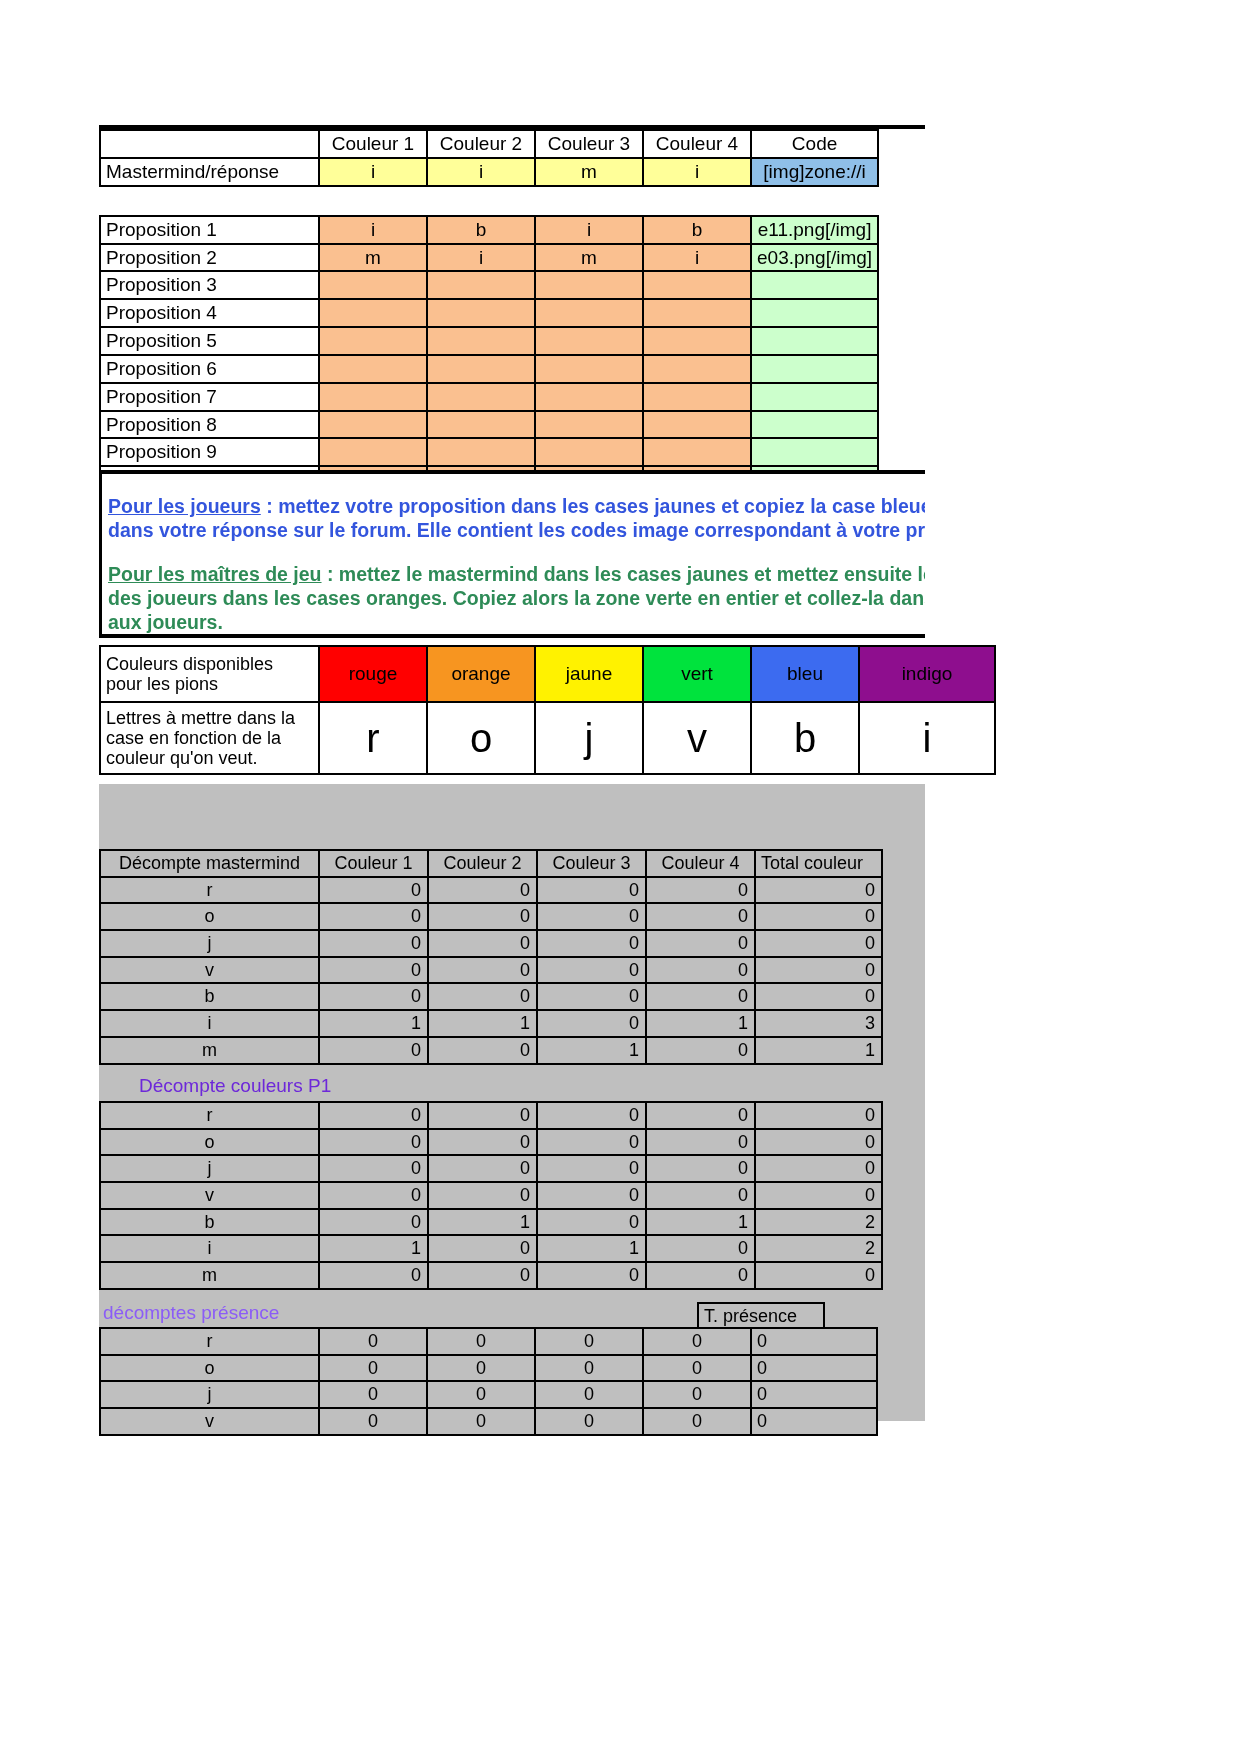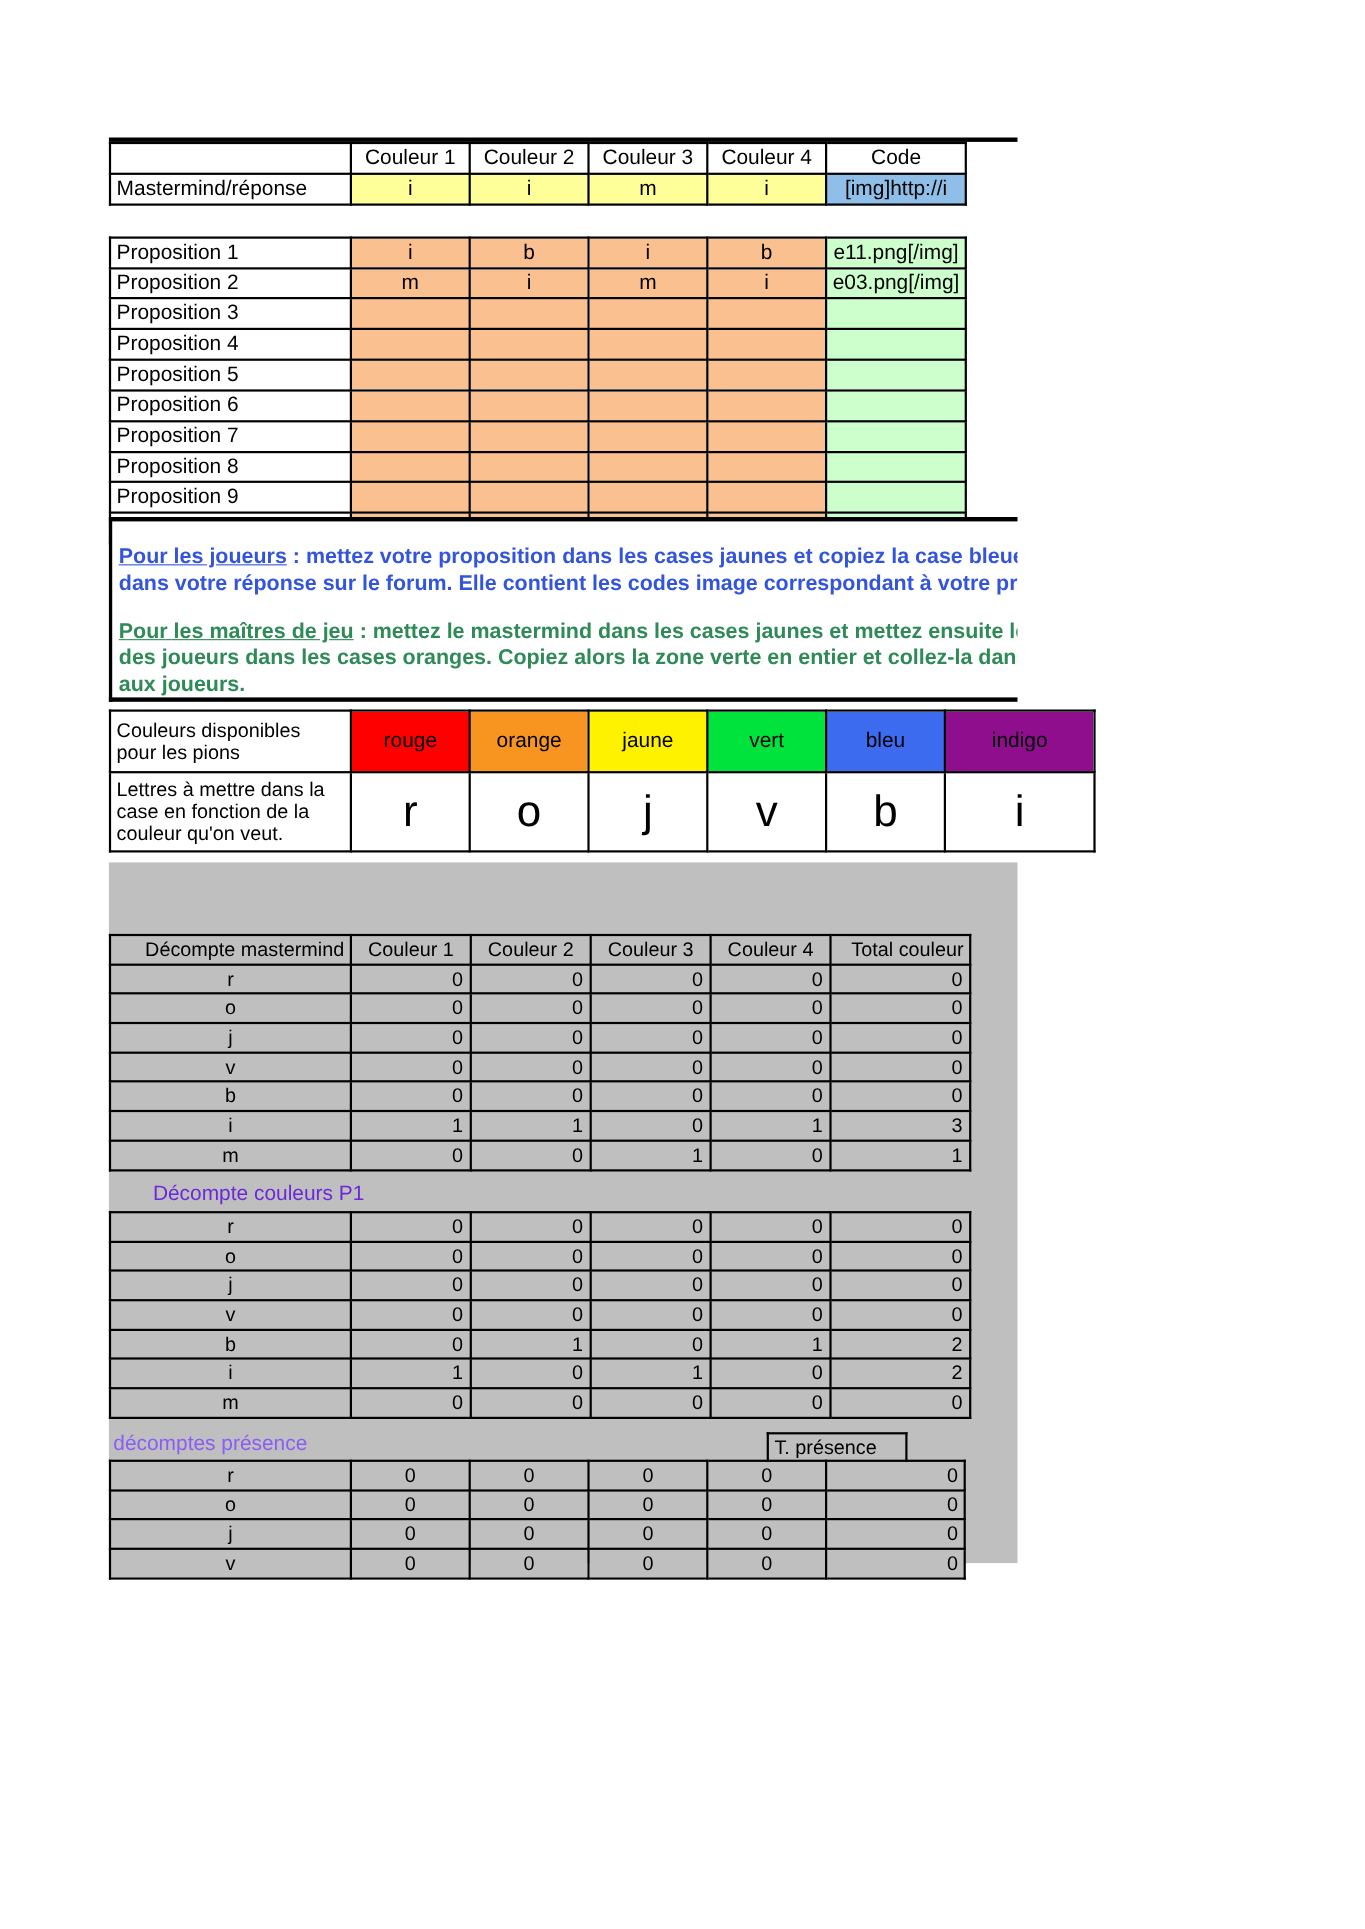--- a/index.html
+++ b/index.html
@@ -68,25 +68,25 @@
   
   #grey-area{
     position:absolute;left:99px;top:784px;width:826px;height:637px;
     background:#bfbfbf;
   }
 
   
   .counts{position:absolute;left:99px;}
   .counts td{background:#bfbfbf;border:2px solid #000;font-size:18px;height:20px;}
   .counts .k-label{width:207px;text-align:center;}
-  .counts .k-head{text-align:right;}
+  .counts .k-head{text-align:center;}
   .counts .k-num{width:96px;text-align:right;padding-right:6px;}
   .counts .k-tot{width:114px;text-align:right;padding-right:6px;}
   .counts .k-numc{width:96px;text-align:center;}
-  .counts .k-totc{width:114px;text-align:right;}
+  .counts .k-totc{width:114px;text-align:left;}
   #tbl-mastermind-count{top:849px;}
   #lbl-p1{
     position:absolute;left:107px;top:1075px;font-size:19px;color:#6d28d9;
     background:transparent;
     margin-left:32px;
   }
   #tbl-p1-count{top:1101px;}
   #lbl-presence{
     position:absolute;left:103px;top:1302px;font-size:19px;color:#8b5cf6;
   }
@@ -108,21 +108,21 @@
     <td class="c-col">Couleur 3</td>
     <td class="c-col">Couleur 4</td>
     <td class="c-code">Code</td>
   </tr>
   <tr>
     <td class="c-label">Mastermind/réponse</td>
     <td class="c-col yellow">i</td>
     <td class="c-col yellow">i</td>
     <td class="c-col yellow">m</td>
     <td class="c-col yellow">i</td>
-    <td class="c-code blue">[img]http://i</td>
+    <td class="c-code blue">[img]zone://i</td>
   </tr>
   <tr class="spacer">
     <td class="c-label"></td>
     <td class="c-col"></td>
     <td class="c-col"></td>
     <td class="c-col"></td>
     <td class="c-col"></td>
     <td class="c-code"></td>
   </tr>
   </tbody>

